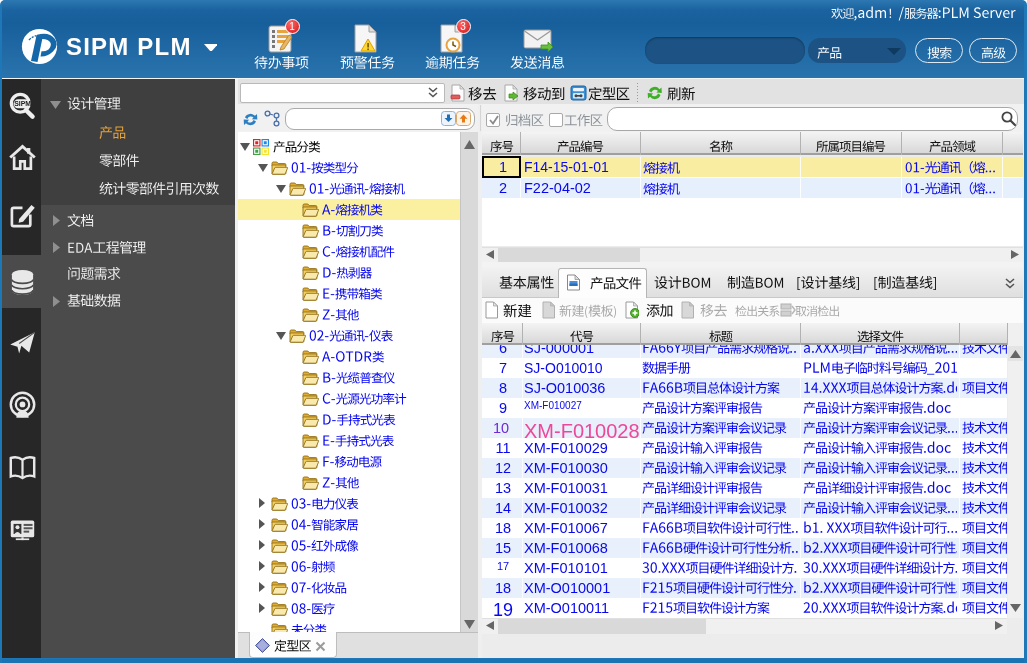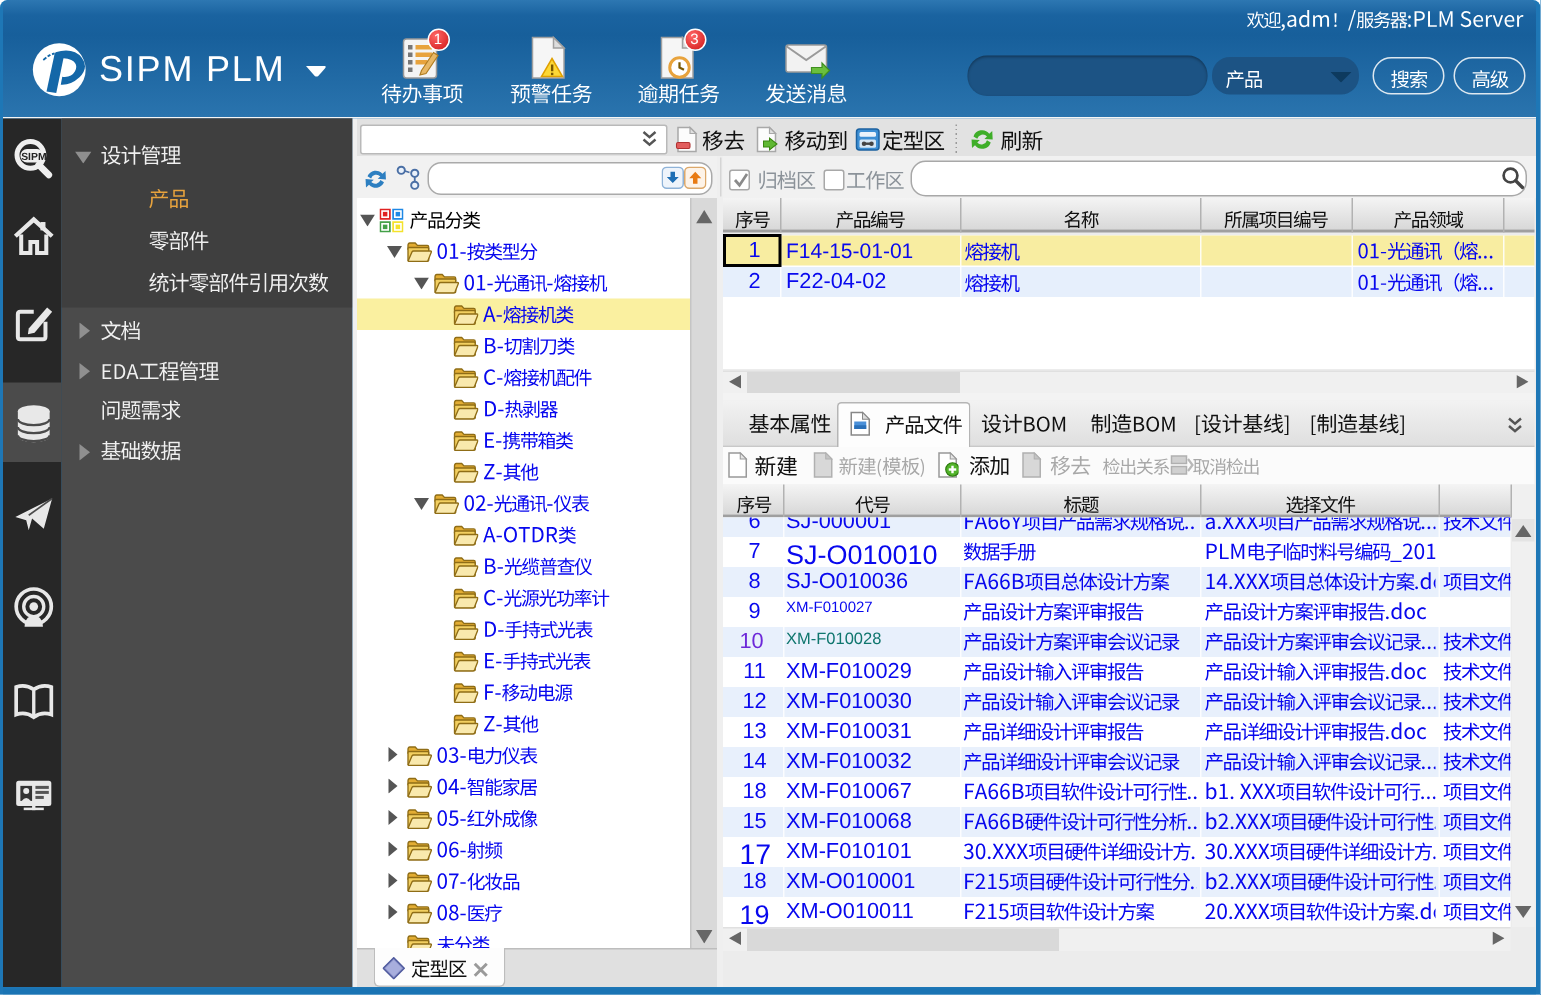--- a/index.html
+++ b/index.html
@@ -240,21 +240,21 @@
 <div class="abs" style="left:482px;top:132px;width:542px;height:526px;background:#ececec"></div>
 <div class="abs" style="left:2px;top:659px;width:1022px;height:4px;background:#1a74b4"></div>
 <svg class="abs" style="left:21px;top:28px" width="37" height="37" viewBox="0 0 37 37">
 <circle cx="18.5" cy="18.5" r="17.6" fill="#fff"></circle>
 <g fill="#1467a8">
 <path d="M10 33 L15.5 7.5 L22 7.5 L16.5 34 Z"></path>
 <path d="M16 6.8 Q28 3.5 33.5 10.5 Q38.5 17 32 23.5 Q26 29 19.5 28.5 L20.5 23.2 Q26.5 24 29 19.5 Q31.5 14.5 26.5 12 Q22 9.8 15 12 Z"></path>
 <path d="M7.5 11.5 L9.5 9.8 L10.3 10.8 L8.2 12.5 Z M10.5 9 L12.3 8 L12.9 9.2 L11 10.2 Z M13.5 7.5 L15.2 7 L15.6 8.2 L13.9 8.8 Z"></path>
 </g>
 </svg>
-<div class="abs" style="left:66px;top:33px;font-size:24px;font-weight:normal;color:#fff;letter-spacing:1.2px">SIPM PLM</div>
+<div class="abs" style="left:66px;top:33px;font-size:24px;font-weight:bold;color:#fff;letter-spacing:1.2px">SIPM PLM</div>
 <svg class="abs" style="left:204px;top:44px" width="13" height="7">
     <path d="M0 0 L14 0 L7 8 Z" fill="#fff"></path>
   </svg>
 <svg style="position:absolute;left:831.4px;top:2.6px;" width="186.6" height="19.5" viewBox="0 0 186.6 19.5">
     <g fill="#ffffff" transform="translate(0,14.9)">
       <use href="#g0" transform="translate(0.0 0) scale(0.01220 -0.01220)"></use>
       <use href="#g1" transform="translate(11.2 0) scale(0.01220 -0.01220)"></use>
       <use href="#g2" transform="translate(22.4 0) scale(0.01420 -0.01420)"></use>
       <use href="#g3" transform="translate(26.3 0) scale(0.01420 -0.01420)"></use>
       <use href="#g4" transform="translate(34.3 0) scale(0.01420 -0.01420)"></use>
@@ -1354,21 +1354,21 @@
       <svg style="position:absolute;left:0.0px;top:3.3px;" width="50.0" height="17.8" viewBox="0 0 50.0 17.8">
         <g fill="#0808ee" transform="translate(0,13.7)">
           <use href="#g181" transform="translate(0.0 0) scale(0.01300 -0.01300)"></use>
           <use href="#g182" transform="translate(12.0 0) scale(0.01300 -0.01300)"></use>
           <use href="#g51" transform="translate(24.0 0) scale(0.01300 -0.01300)"></use>
           <use href="#g45" transform="translate(36.0 0) scale(0.01300 -0.01300)"></use>
         </g>
       </svg>
     </div>
     <div class="abs" style="left:11px;top:15px;width:20px;text-align:center;font-size:14.5px;color:#0808ee">7</div>
-    <div class="abs" style="left:42px;top:15px;font-size:18px;color:#0808ee">SJ-O010010</div>
+    <div class="abs" style="left:42px;top:15px;font-size:14px;color:#0808ee">SJ-O010010</div>
     <div class="abs" style="left:160px;top:11px;width:156px;height:22px;overflow:hidden">
       <svg style="position:absolute;left:0.0px;top:2.3px;" width="50.0" height="19.2" viewBox="0 0 50.0 19.2">
         <g fill="#0808ee" transform="translate(0,14.7)">
           <use href="#g50" transform="translate(0.0 0) scale(0.01300 -0.01300)"></use>
           <use href="#g64" transform="translate(12.0 0) scale(0.01300 -0.01300)"></use>
           <use href="#g114" transform="translate(24.0 0) scale(0.01300 -0.01300)"></use>
           <use href="#g183" transform="translate(36.0 0) scale(0.01300 -0.01300)"></use>
         </g>
       </svg>
     </div>
@@ -1483,21 +1483,21 @@
           <use href="#g198" transform="translate(96.0 0) scale(0.01300 -0.01300)"></use>
           <use href="#g199" transform="translate(108.0 0) scale(0.01300 -0.01300)"></use>
           <use href="#g152" transform="translate(120.0 0) scale(0.01400 -0.01400)"></use>
           <use href="#g4" transform="translate(123.9 0) scale(0.01400 -0.01400)"></use>
           <use href="#g194" transform="translate(132.6 0) scale(0.01400 -0.01400)"></use>
           <use href="#g195" transform="translate(141.1 0) scale(0.01400 -0.01400)"></use>
         </g>
       </svg>
     </div>
     <div class="abs" style="left:11px;top:75px;width:20px;text-align:left;font-size:14.5px;color:#6d28d9">10</div>
-    <div class="abs" style="left:42px;top:75px;font-size:11px;color:#0f766e">XM-F010028</div>
+    <div class="abs" style="left:42px;top:75px;font-size:20px;color:#ec4899">XM-F010028</div>
     <div class="abs" style="left:160px;top:71px;width:156px;height:22px;overflow:hidden">
       <svg style="position:absolute;left:0.0px;top:2.3px;" width="146.0" height="19.2" viewBox="0 0 146.0 19.2">
         <g fill="#0808ee" transform="translate(0,14.7)">
           <use href="#g33" transform="translate(0.0 0) scale(0.01300 -0.01300)"></use>
           <use href="#g34" transform="translate(12.0 0) scale(0.01300 -0.01300)"></use>
           <use href="#g39" transform="translate(24.0 0) scale(0.01300 -0.01300)"></use>
           <use href="#g40" transform="translate(36.0 0) scale(0.01300 -0.01300)"></use>
           <use href="#g192" transform="translate(48.0 0) scale(0.01300 -0.01300)"></use>
           <use href="#g193" transform="translate(60.0 0) scale(0.01300 -0.01300)"></use>
           <use href="#g196" transform="translate(72.0 0) scale(0.01300 -0.01300)"></use>
@@ -1851,21 +1851,21 @@
     <div class="abs" style="left:480px;top:191px;width:45px;height:22px;overflow:hidden">
       <svg style="position:absolute;left:0.0px;top:3.3px;" width="50.0" height="17.8" viewBox="0 0 50.0 17.8">
         <g fill="#0808ee" transform="translate(0,13.7)">
           <use href="#g23" transform="translate(0.0 0) scale(0.01300 -0.01300)"></use>
           <use href="#g148" transform="translate(12.0 0) scale(0.01300 -0.01300)"></use>
           <use href="#g51" transform="translate(24.0 0) scale(0.01300 -0.01300)"></use>
           <use href="#g45" transform="translate(36.0 0) scale(0.01300 -0.01300)"></use>
         </g>
       </svg>
     </div>
-    <div class="abs" style="left:11px;top:215px;width:20px;font-size:19px;color:#0808ee">17</div>
+    <div class="abs" style="left:11px;top:215px;width:20px;text-align:center;font-size:11px;color:#0808ee">17</div>
     <div class="abs" style="left:42px;top:215px;font-size:14.5px;color:#0808ee">XM-F010101</div>
     <div class="abs" style="left:160px;top:211px;width:156px;height:22px;overflow:hidden">
       <svg style="position:absolute;left:0.0px;top:2.3px;" width="165.2" height="19.2" viewBox="0 0 165.2 19.2">
         <g fill="#0808ee" transform="translate(0,14.7)">
           <use href="#g119" transform="translate(0.0 0) scale(0.01400 -0.01400)"></use>
           <use href="#g78" transform="translate(7.8 0) scale(0.01400 -0.01400)"></use>
           <use href="#g152" transform="translate(15.5 0) scale(0.01400 -0.01400)"></use>
           <use href="#g180" transform="translate(19.4 0) scale(0.01400 -0.01400)"></use>
           <use href="#g180" transform="translate(27.5 0) scale(0.01400 -0.01400)"></use>
           <use href="#g180" transform="translate(35.5 0) scale(0.01400 -0.01400)"></use>

